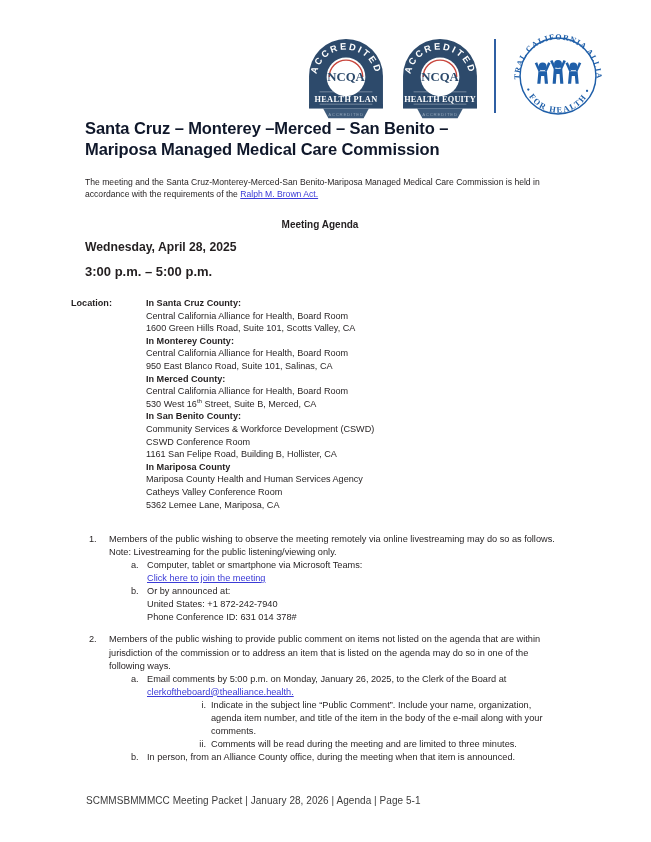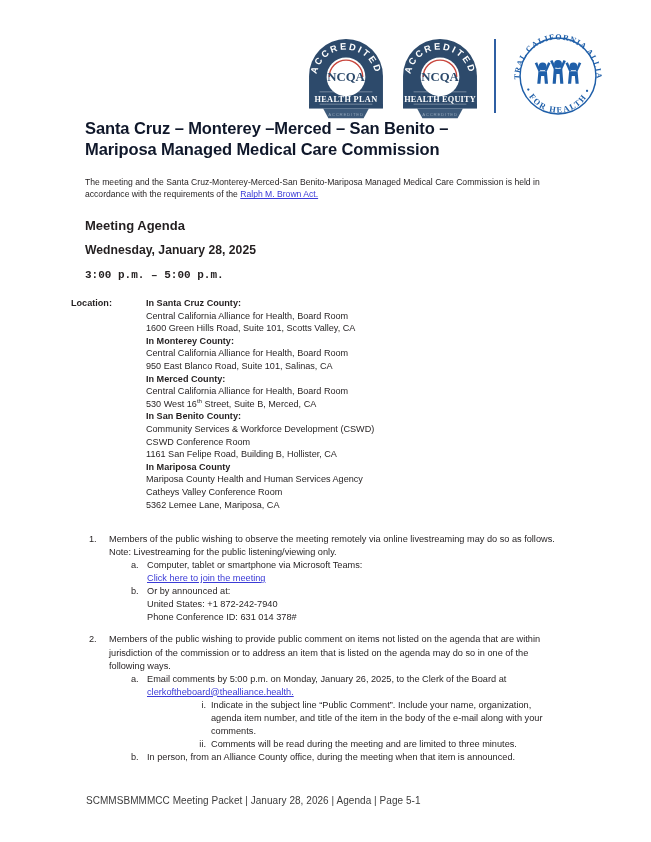--- a/index.html
+++ b/index.html
@@ -71,37 +71,37 @@
   }
 
   
   .agenda-block {
     position: absolute;
     left: 85px;
     top: 219px;
     width: 470px;
   }
   .h-agenda {
-    font-size: 13px;
+    font-size: 10px;
     font-weight: bold;
     margin: 0 0 11px 0;
     line-height: 1.1;
+    text-align: center;
   }
   .h-date {
     font-size: 12.2px;
     font-weight: bold;
     margin: 0 0 11px 0;
     line-height: 1.1;
   }
   .h-time {
-    font-size: 11px;
+    font-size: 13px;
     font-weight: bold;
     margin: 0 0 10px 0;
     line-height: 1.1;
-    font-family: Liberation Mono, monospace;
   }
 
   
   .location-wrap {
     position: absolute;
     left: 71px;
     top: 297px;
     width: 470px;
     font-size: 9.1px;
     line-height: 1.385;
@@ -237,21 +237,21 @@
     <span class="line">Santa Cruz – Monterey –Merced – San Benito –</span>
     <span class="line">Mariposa Managed Medical Care Commission</span>
   </div>
 
   <p class="intro">
     <span>The meeting and the Santa Cruz-Monterey-Merced-San Benito-Mariposa Managed Medical Care Commission is held in accordance with the requirements of the </span><a href="#" class="link">Ralph M. Brown Act.</a>
   </p>
 
   <div class="agenda-block">
     <div class="h-agenda">Meeting Agenda</div>
-    <div class="h-date">Wednesday, January 28, 2025</div>
+    <div class="h-date">Wednesday, April 28, 2025</div>
     <div class="h-time">3:00 p.m. – 5:00 p.m.</div>
   </div>
 
   <div class="location-wrap">
     <div class="loc-grid">
       <div class="loc-label">Location:</div>
       <div class="loc-body">
 
         <div class="county">In Santa Cruz County:</div>
         <div>Central California Alliance for Health, Board Room</div>

